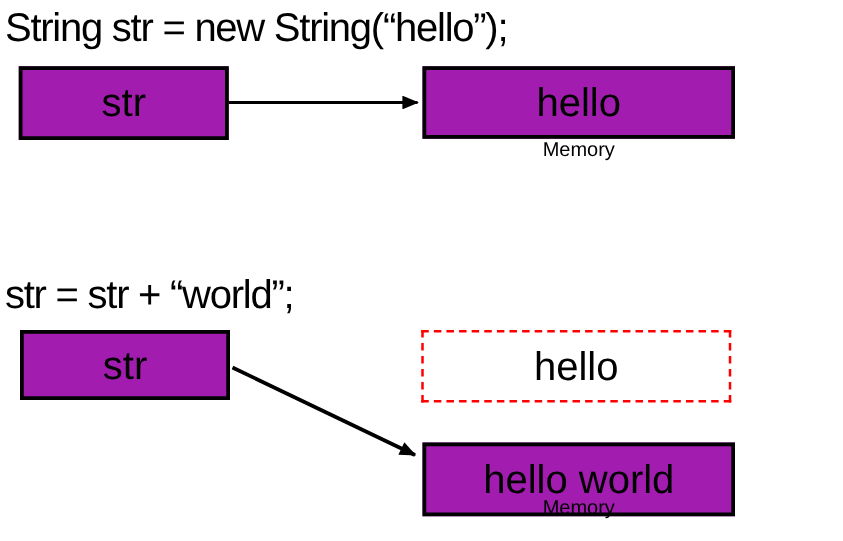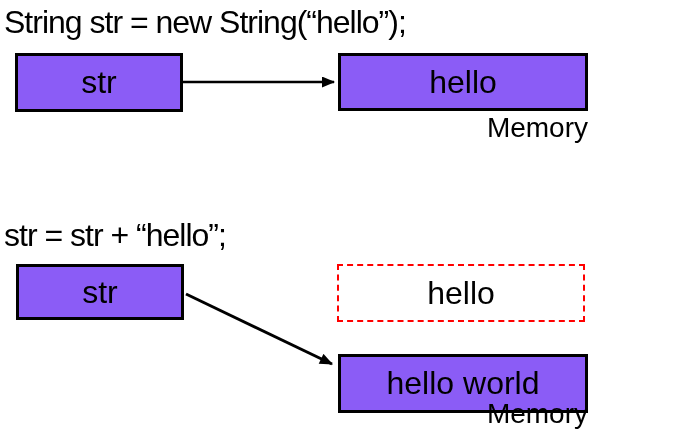--- a/index.html
+++ b/index.html
@@ -24,37 +24,37 @@
     font-size: 32px;
     line-height: 40px;
     letter-spacing: -1px;
     color: var(--ink, #000000);
     white-space: nowrap;
   }
   .mem-box {
     position: absolute;
     box-sizing: border-box;
     border: 3px solid var(--ink, #000000);
-    background: #8b5cf6;
+    background: #a21caf;
     display: flex;
     align-items: center;
     justify-content: center;
     font-size: 32px;
     color: var(--ink, #000000);
     white-space: nowrap;
   }
   .mem-box.gc-dashed {
     border: 2.5px dashed var(--red, #ff0000);
     background: transparent;
   }
   .memory-label {
     position: absolute;
     width: 250px;
-    text-align: right;
-    font-size: 28px;
+    text-align: center;
+    font-size: 16px;
     color: var(--ink, #000000);
   }
   .gc-label {
     position: absolute;
     font-size: 24px;
     color: var(--red, #ff0000);
     white-space: nowrap;
   }
   svg.arrow-layer {
     position: absolute;
@@ -71,21 +71,21 @@
 <div class="stage">
 
   <div class="code-line" style="left:4px; top:2px;">String str = new String(“hello”);</div>
 
   <div class="mem-box" style="left:15px; top:53px; width:168px; height:59px;">str</div>
 
   <div class="mem-box" style="left:338px; top:53px; width:250px; height:58px;">hello</div>
 
   <div class="memory-label" style="left:338px; top:112px;">Memory</div>
 
-  <div class="code-line" style="left:4px; top:215px;">str = str + “hello”;</div>
+  <div class="code-line" style="left:4px; top:215px;">str = str + “world”;</div>
 
 
   <div class="mem-box" style="left:16px; top:264px; width:168px; height:56px;">str</div>
 
   <div class="mem-box gc-dashed" style="left:337px; top:264px; width:248px; height:58px;">hello</div>
 
   <div class="mem-box" style="left:338px; top:354px; width:250px; height:59px;">hello world</div>
 
   <div class="memory-label" style="left:338px; top:398px;">Memory</div>
 

